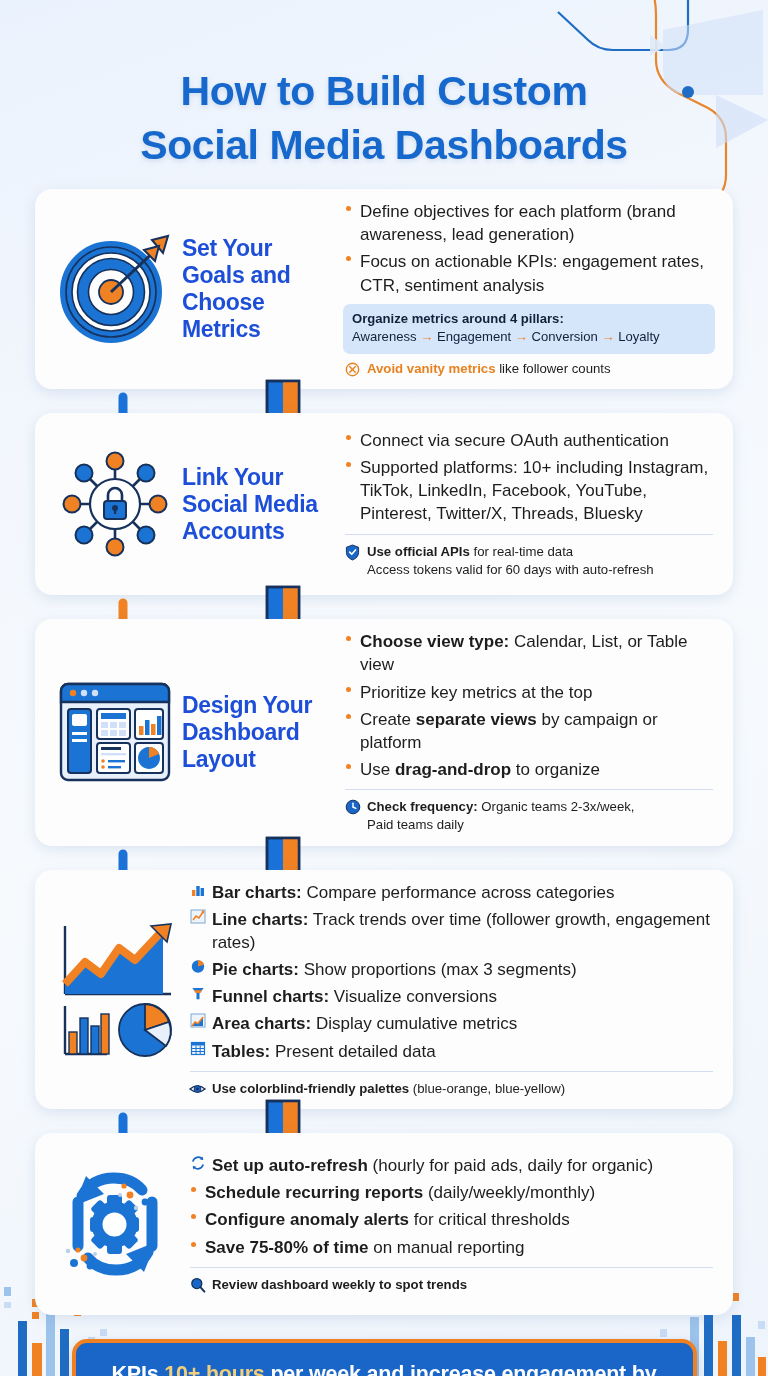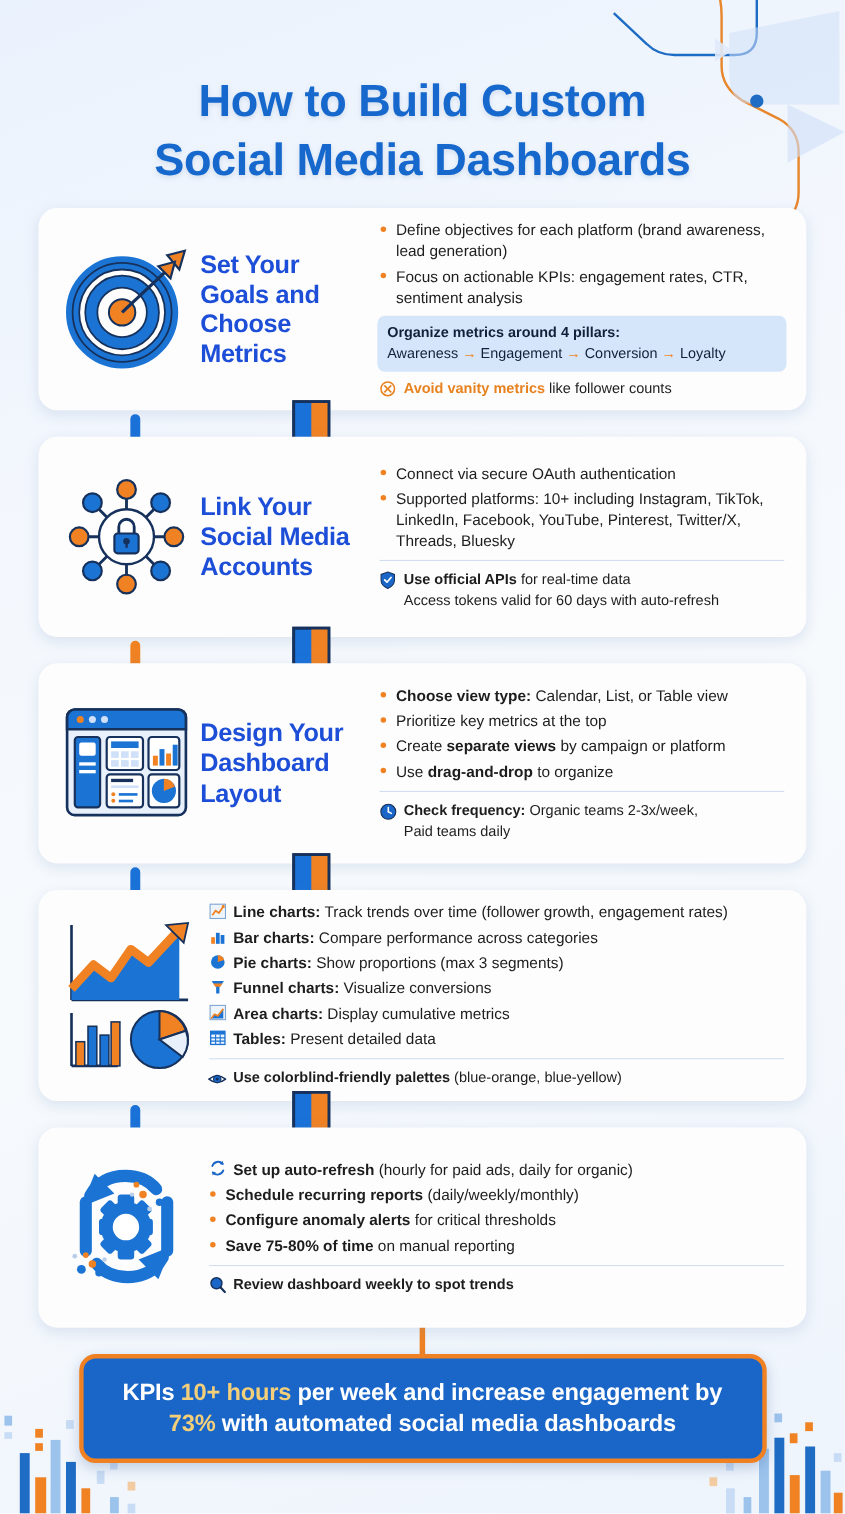--- a/index.html
+++ b/index.html
@@ -31,21 +31,21 @@
   }
   .card-icon { width:135px; flex:0 0 135px; display:flex; align-items:center; justify-content:center; }
   .card-head {
     width:155px; flex:0 0 155px; font-size:23px; font-weight:bold;
     color:#1d4ed8; line-height:1.18; letter-spacing:-.3px; padding-right:6px;
   }
   .card-body { flex:1; padding-left:6px; padding-right:4px; }
 
   ul.blist { list-style:none; }
   ul.blist li {
-    position:relative; padding-left:17px; font-size:14px; color:#1d1d1d;
+    position:relative; padding-left:17px; font-size:17px; color:#1d1d1d;
     line-height:1.36; margin-bottom:4px;
   }
   ul.blist li:before {
     content:""; position:absolute; left:3px; top:6px;
     width:5px; height:5px; border-radius:50%; background:#f08223;
   }
   ul.blist li.ic { padding-left:24px; }
   ul.blist li.ic:before { display:none; }
   ul.blist li .gl {
     position:absolute; left:0; top:0px; width:19px; height:17px;
@@ -307,36 +307,36 @@
         <circle cx="94" cy="110" r="26" fill="#1b74d4" stroke="#16315c" stroke-width="1.8"></circle>
         <path d="M94,110 L94,84 A26,26 0 0 1 118,102 Z" fill="#f08223" stroke="#16315c" stroke-width="1.8"></path>
         <path d="M94,110 L118,102 A26,26 0 0 1 115,126 Z" fill="#e8f0fb" stroke="#16315c" stroke-width="1.8"></path>
       </svg>
     </div>
     <div class="card-body">
       <ul class="blist">
         <li class="ic">
           <span class="gl">
             <svg width="16" height="15" viewBox="0 0 16 15">
+                <rect x="2" y="8" width="3.4" height="6" fill="#f08223"></rect>
+                <rect x="6.3" y="4" width="3.4" height="10" fill="#1b74d4"></rect>
+                <rect x="10.6" y="6" width="3.4" height="8" fill="#1b74d4"></rect>
+              </svg>
+          </span>
+          <span class="b">Bar charts:</span><span> Compare performance across categories</span>
+        </li>
+        <li class="ic">
+          <span class="gl">
+            <svg width="16" height="15" viewBox="0 0 16 15">
                 <rect x="1" y="1" width="14" height="13" fill="#eef4fc" stroke="#7fa5d2" stroke-width="1"></rect>
                 <polyline points="3,11 6,7 9,9 13,3" fill="none" stroke="#f08223" stroke-width="1.6"></polyline>
                 <circle cx="13" cy="3" r="1.4" fill="#f08223"></circle>
               </svg>
           </span>
           <span class="b">Line charts:</span><span> Track trends over time (follower growth, engagement rates)</span>
-        </li>
-        <li class="ic">
-          <span class="gl">
-            <svg width="16" height="15" viewBox="0 0 16 15">
-                <rect x="2" y="8" width="3.4" height="6" fill="#f08223"></rect>
-                <rect x="6.3" y="4" width="3.4" height="10" fill="#1b74d4"></rect>
-                <rect x="10.6" y="6" width="3.4" height="8" fill="#1b74d4"></rect>
-              </svg>
-          </span>
-          <span class="b">Bar charts:</span><span> Compare performance across categories</span>
         </li>
         <li class="ic">
           <span class="gl">
             <svg width="16" height="15" viewBox="0 0 16 16">
                 <circle cx="8" cy="8" r="6.6" fill="#1b74d4"></circle>
                 <path d="M8,8 L8,1.4 A6.6,6.6 0 0 1 14.2,6 Z" fill="#f08223"></path>
               </svg>
           </span>
           <span class="b">Pie charts:</span><span> Show proportions (max 3 segments)</span>
         </li>

